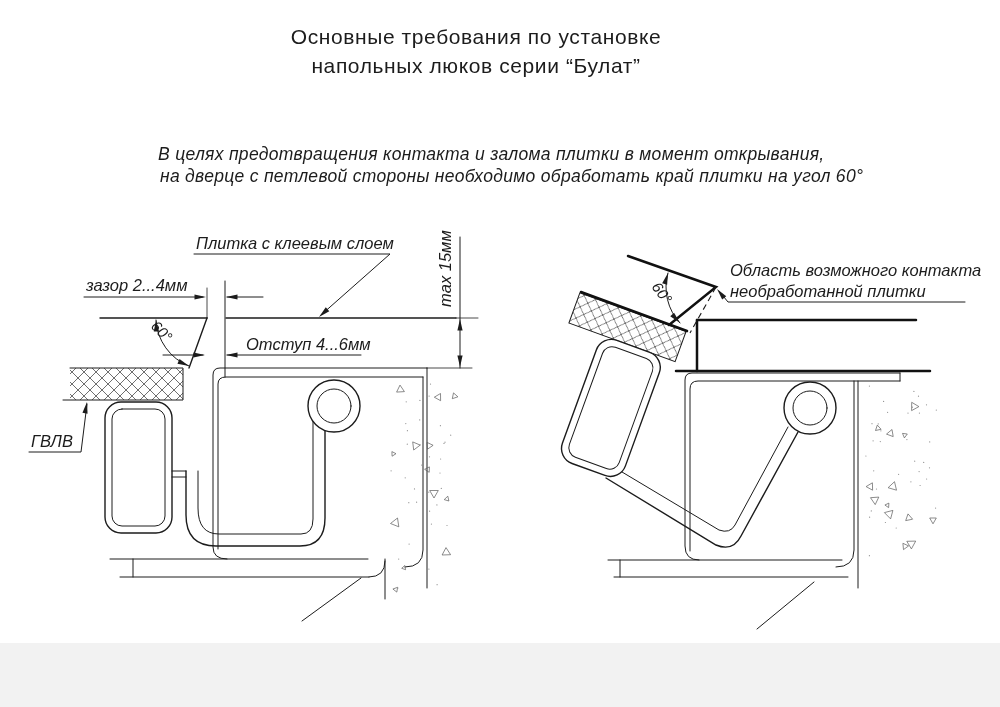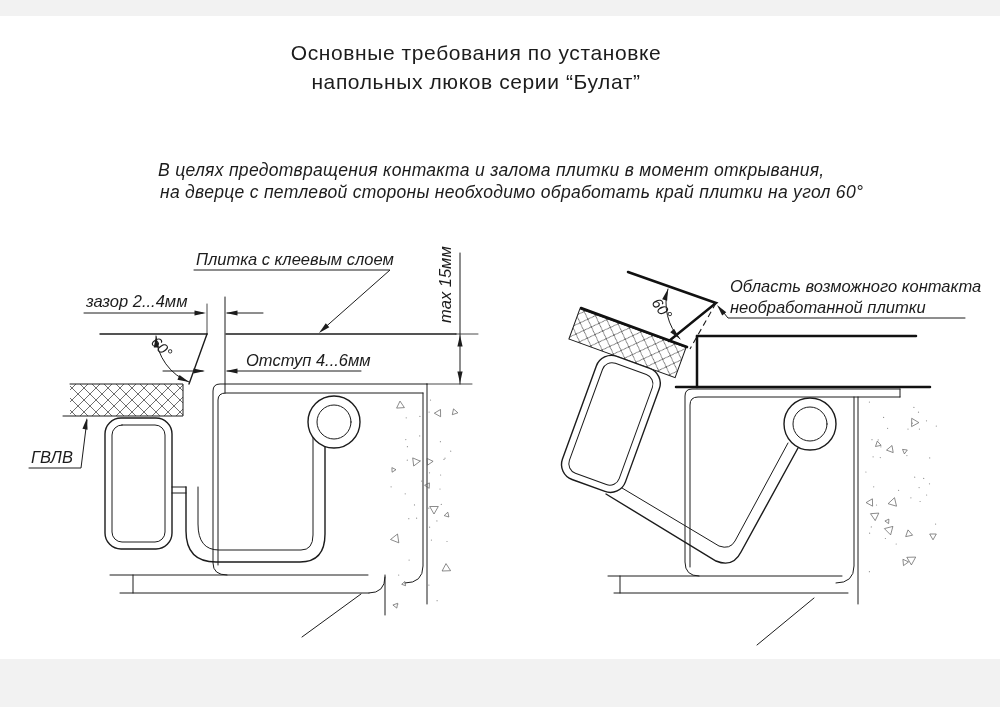--- a/index.html
+++ b/index.html
@@ -1,16 +1,16 @@
 <!DOCTYPE html>
 <html><head>
 <meta charset="utf-8">
 <style>
   html,body{margin:0;padding:0;background:#f2f2f2;}
-  .sheet{position:relative;width:1000px;height:643px;margin:16px auto;background:#ffffff;
+  .sheet{position:relative;width:1000px;height:643px;margin:0 auto;background:#ffffff;
          font-family:"Liberation Sans",sans-serif;overflow:hidden;}
   svg{display:block}
   text{fill:#1c1c1c}
   .t-title{font-size:21px;letter-spacing:.6px;}
   .t-note{font-style:italic;font-size:17.5px;letter-spacing:.3px;}
   .t-lbl{font-style:italic;font-size:16.5px;}
   .t-ang{font-style:italic;font-size:15px;}
   .s08{stroke:#1c1c1c;stroke-width:.8;fill:none;stroke-linecap:round}
   .s1 {stroke:#1c1c1c;stroke-width:1;fill:none;stroke-linecap:round}
   .s13{stroke:#1c1c1c;stroke-width:1.4;fill:none;stroke-linecap:round}

